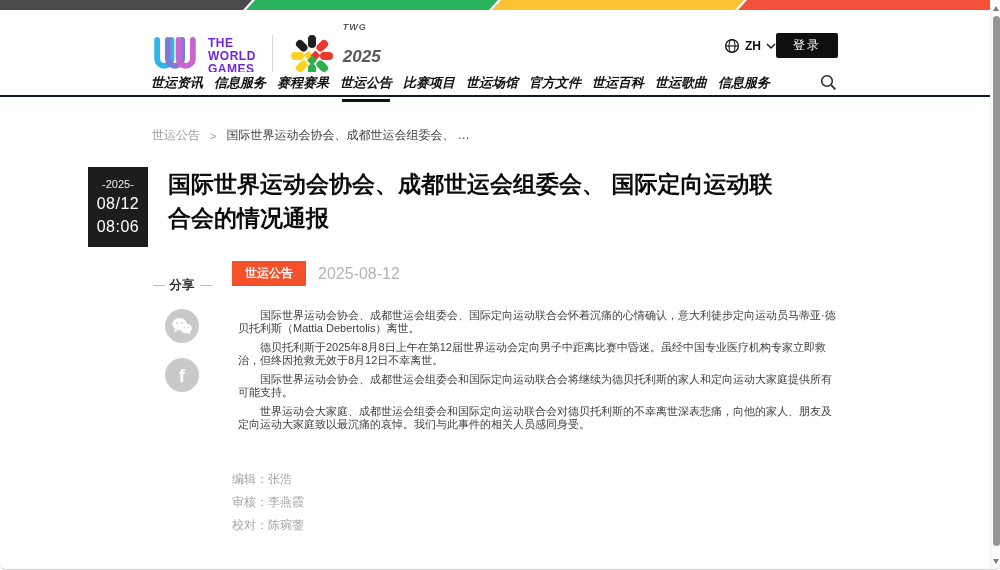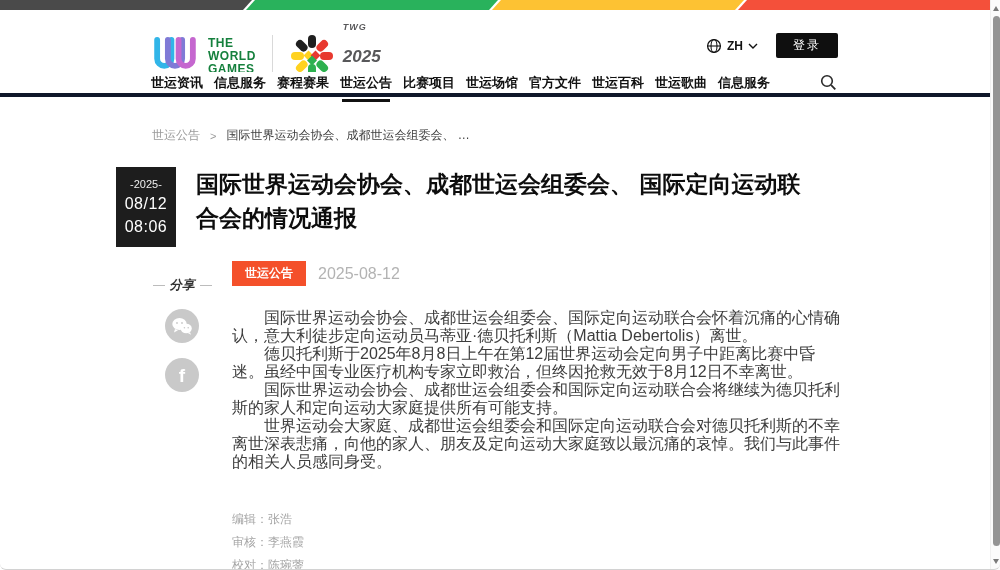--- a/index.html
+++ b/index.html
@@ -11,67 +11,67 @@
   
   .topbar { display:flex; height:10px; width:100%; }
   .topbar .seg { height:10px; }
   .seg1 { width:252px; clip-path:polygon(0 0,100% 0,calc(100% - 9px) 100%,0 100%); }
   .seg2 { width:252px; margin-left:-6px; clip-path:polygon(9px 0,100% 0,calc(100% - 9px) 100%,0 100%); }
   .seg3 { width:252px; margin-left:-6px; clip-path:polygon(9px 0,100% 0,calc(100% - 9px) 100%,0 100%); }
   .seg4 { flex:1; margin-left:-6px; clip-path:polygon(9px 0,100% 0,100% 100%,0 100%); }
   
   .header-top { position:relative; padding:13px 0 6px 150px; height:62px; background:#fff; }
   .logo-wrap { display:flex; align-items:center; }
-  .wg-text { margin-left:8px; color:#15803d; font-weight:bold; font-size:12px; line-height:13px; letter-spacing:.5px; }
+  .wg-text { margin-left:8px; color:#6d28d9; font-weight:bold; font-size:12px; line-height:13px; letter-spacing:.5px; }
   .logo-sep { width:1px; height:42px; background:#d9d9d9; margin:0 16px; }
   .twg-text { margin-left:8px; color:#58585a; line-height:1;font-style:italic; }
   .twg-text .l1 { font-size:9px; font-weight:bold; letter-spacing:1px; }
   .twg-text .l2 { font-size:17px; font-weight:bold; margin:16px 0; }
   .twg-text .l3 { font-size:8px; letter-spacing:.5px; }
-  .header-controls { position:absolute; top:23px; right:162px; display:flex; align-items:center; gap:18px; }
+  .header-controls { position:absolute; top:23px; right:162px; display:flex; align-items:center; }
   .lang { display:flex; align-items:center; gap:5px; cursor:pointer; }
   .lang-code { font-size:12px; font-weight:bold; color:#111; }
   .login-btn { width:62px; height:25px; background:#0f0f0f; color:#fff; font-size:12px;
                border:none; border-radius:2px; letter-spacing:2px; cursor:pointer;
                display:flex; align-items:center; justify-content:center; }
   
-  .nav-row { position:relative; padding:0 0 0 150px; border-bottom:4px solid #0f172a; background:#fff; height:25px; }
+  .nav-row { position:relative; padding:0 0 0 150px; border-bottom:2px solid #0f172a; background:#fff; height:25px;font-style:italic; }
   .nav-items { display:flex; gap:9px; }
   .nav-item { position:relative; font-size:13px; font-weight:bold; color:#111; cursor:pointer;
               padding:2px 1px 10px; white-space:nowrap; }
   .nav-item.active::after { content:""; position:absolute; left:3px; right:3px; bottom:0; height:3px; background:#111; }
   .search-btn { position:absolute; right:163px; top:2px; cursor:pointer; background:none; border:none; }
   
   .breadcrumb { margin:30px 0 0 152px; font-size:12px; display:flex; align-items:center; gap:10px; }
   .bc-root { color:#9b9b9b; cursor:pointer; }
   .bc-sep { color:#9b9b9b; font-size:11px; }
   .bc-current { color:#3f3f3f; }
   
-  .article-head { display:flex; margin:23px 0 0 116px; }
+  .article-head { display:flex; margin:23px 0 0 88px; }
   .date-block { width:60px; height:80px; background:#1d1d1d; color:#fff; text-align:center;
                 display:flex; flex-direction:column; justify-content:center; gap:5px; flex-shrink:0; }
   .date-block .year { font-size:11px; color:#eee; }
   .date-block .date, .date-block .time { font-size:16px; letter-spacing:.5px; }
   .article-title { margin:0 0 0 20px; font-size:23px; line-height:34px; font-weight:bold; color:#0d0d0d; max-width:618px; }
   
   .body-row { display:flex; margin:14px 0 0 152px; }
   .share-col { width:60px; flex-shrink:0; }
   .share-label { margin-top:16px; display:flex; align-items:center; justify-content:center; gap:5px; }
   .share-label .dash { width:12px; height:1px; background:#bcbcbc; }
-  .share-label .txt { font-size:12.5px; font-weight:bold; color:#333;font-style:italic; }
+  .share-label .txt { font-size:12.5px; font-weight:bold; color:#333; }
   .share-circle { width:34px; height:34px; border-radius:50%; background:#c9c9c9; margin:15px auto 0;
                   display:flex; align-items:center; justify-content:center; cursor:pointer; }
   .fb-f { color:#fff; font-weight:bold; font-size:19px; line-height:1; font-family:"Liberation Sans",sans-serif; }
   .article-col { margin-left:20px; width:614px; }
   .meta-row { display:flex; align-items:center; }
   .tag { display:inline-block; background:#f4502a; color:#fff; font-size:12px; font-weight:bold;
          padding:4px 13px; cursor:pointer; }
   .pub-date { margin-left:12px; font-size:16px; color:#b3b3b3; }
   .paragraphs { margin-top:23px; }
-  .paragraphs p { font-size:16px; color:#3d3d3d; line-height:18px; text-indent:2em; margin:0; }
+  .paragraphs p { font-size:11px; color:#3d3d3d; line-height:13px; text-indent:2em; margin:6px; }
   .credits { margin-top:37px; }
   .credits div { font-size:12px; color:#a5a5a5; line-height:23px; }
   
   .scrollbar { position:absolute; top:0; right:0; width:10px; height:570px; background:#fbfbfb;
                border-left:1px solid #f0f0f0; }
   .sb-up { position:absolute; top:6px; left:2px; width:0; height:0;
            border-left:3.5px solid transparent; border-right:3.5px solid transparent; border-bottom:5px solid #7a7a7a; }
   .sb-down { position:absolute; bottom:6px; left:2px; width:0; height:0;
            border-left:3.5px solid transparent; border-right:3.5px solid transparent; border-top:5px solid #7a7a7a; }
   .sb-thumb { position:absolute; top:16px; left:1.5px; width:7px; height:530px; background:#949494; border-radius:4px; }

